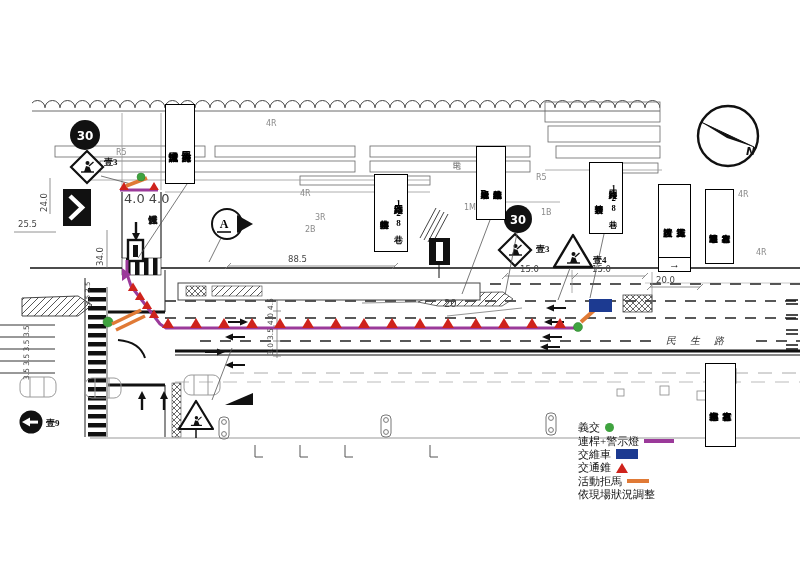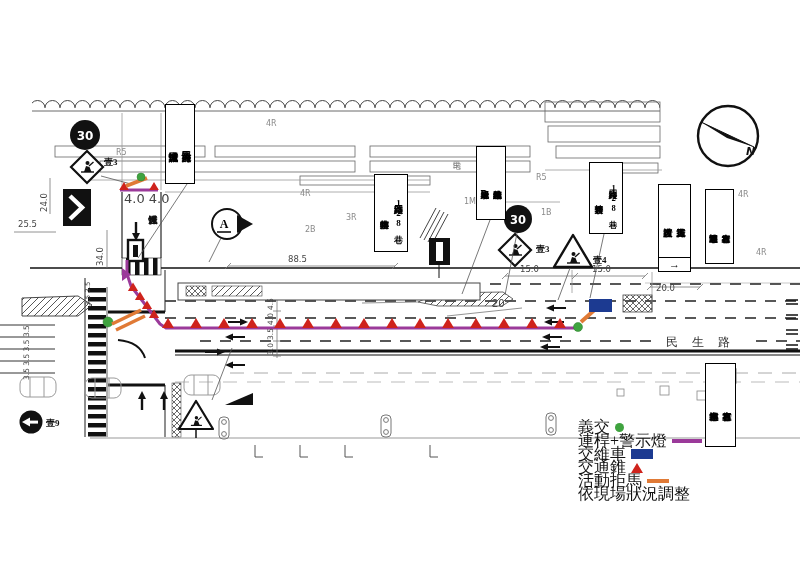--- a/index.html
+++ b/index.html
@@ -18,26 +18,26 @@
   .vsign span{display:block;text-align:center;}
   .arrowcell{position:absolute;left:0;right:0;bottom:0;height:13px;border-top:1.6px solid #000;
              writing-mode:horizontal-tb;text-align:center;font-size:11px;line-height:12px;font-weight:700;}
   .lbl{position:absolute;color:#8a8a8a;font-size:8px;line-height:8px;z-index:2;}
   .unit{position:absolute;color:#111;font-size:9px;font-weight:700;line-height:9px;z-index:4;
         font-family:"Liberation Serif",serif;}
   .dimt{position:absolute;color:#444;font-size:8.5px;line-height:9px;z-index:2;}
   .rot{transform:rotate(-90deg);transform-origin:0 0;white-space:nowrap;}
   .vtext{position:absolute;writing-mode:vertical-rl;text-orientation:upright;z-index:3;
          font-family:"Liberation Serif",serif;color:#111;}
-  .street{position:absolute;font-size:12px;letter-spacing:14px;color:#333;z-index:2;
-          font-family:"Liberation Serif",serif;white-space:nowrap;}
+  .street{position:absolute;font-size:10px;letter-spacing:14px;color:#333;z-index:2;
+          font-family:"Liberation Serif",serif;white-space:nowrap;font-style:italic;}
   .north{position:absolute;font-size:11px;font-weight:700;font-style:italic;color:#111;z-index:3;}
   
   .legend{position:absolute;left:578px;top:421px;z-index:5;font-family:"Liberation Serif",serif;
-          font-size:16px;color:#111;}
+          font-size:11px;color:#111;}
   .legend .row{display:flex;align-items:center;height:13.4px;gap:5px;}
   .sw-dot{width:9px;height:9px;border-radius:50%;background:var(--green);}
   .sw-pline{width:30px;height:4px;background:var(--purple);}
   .sw-brect{width:22px;height:10px;background:var(--blue);}
   .sw-tri{width:0;height:0;border-left:6px solid transparent;border-right:6px solid transparent;
           border-bottom:10px solid var(--red);}
   .sw-oline{width:22px;height:4px;background:var(--orange);}
 </style>
 </head>
 <body>
@@ -404,33 +404,33 @@
 <div class="unit" style="left:593px;top:246px;margin-top:10px;">壹4</div>
 <div class="unit" style="left:46px;top:419px;">壹9</div>
 
 <div class="north" style="left:746px;top:145px;">N</div>
 
 <div class="street" style="left:666px;top:334px;">民生路</div>
 
 <div class="lbl" style="left:266px;top:120px;">4R</div>
 <div class="lbl" style="left:116px;top:149px;">R5</div>
 <div class="lbl" style="left:300px;top:190px;">4R</div>
-<div class="lbl" style="left:346px;top:214px;text-align:center;">3R</div>
+<div class="lbl" style="left:315px;top:214px;text-align:center;">3R</div>
 <div class="lbl" style="left:297px;top:226px;margin-left:8px;">2B</div>
-<div class="lbl" style="left:464px;top:198px;">1M</div>
+<div class="lbl" style="left:464px;top:204px;">1M</div>
 <div class="lbl" style="left:536px;top:174px;">R5</div>
 <div class="lbl" style="left:541px;top:209px;">1B</div>
 <div class="lbl" style="left:738px;top:191px;">4R</div>
 <div class="lbl" style="left:756px;top:249px;">4R</div>
 
 <div class="dimt" style="left:288px;top:255px;">88.5</div>
 <div class="dimt" style="left:520px;top:265px;">15.0</div>
 <div class="dimt" style="left:592px;top:265px;">15.0</div>
-<div class="dimt" style="left:656px;top:276px;margin-top:8px;">20.0</div>
-<div class="dimt" style="left:492px;top:299px;font-size:10px;">20</div>
+<div class="dimt" style="left:656px;top:276px;">20.0</div>
+<div class="dimt" style="left:444px;top:299px;font-size:10px;">20</div>
 <div class="dimt" style="left:18px;top:220px;">25.5</div>
 <div class="dimt rot" style="left:40px;top:212px;">24.0</div>
 <div class="dimt rot" style="left:96px;top:266px;">34.0</div>
 <div class="dimt rot" style="left:266px;top:310px;font-size:7.5px;">4.5</div>
 <div class="dimt rot" style="left:266px;top:325px;font-size:7.5px;">4.0</div>
 <div class="dimt rot" style="left:266px;top:340px;font-size:7.5px;">3.5</div>
 <div class="dimt rot" style="left:266px;top:355px;font-size:7.5px;">3.0</div>
 <div class="dimt" style="left:124px;top:194px;font-size:13px;">4.0 4.0</div>
 <div class="dimt rot" style="left:22px;top:380px;font-size:7.5px;">3.5 3.5 3.5 3.5</div>
 <div class="dimt rot" style="left:84px;top:306px;font-size:7px;">3.5 3.5</div>

